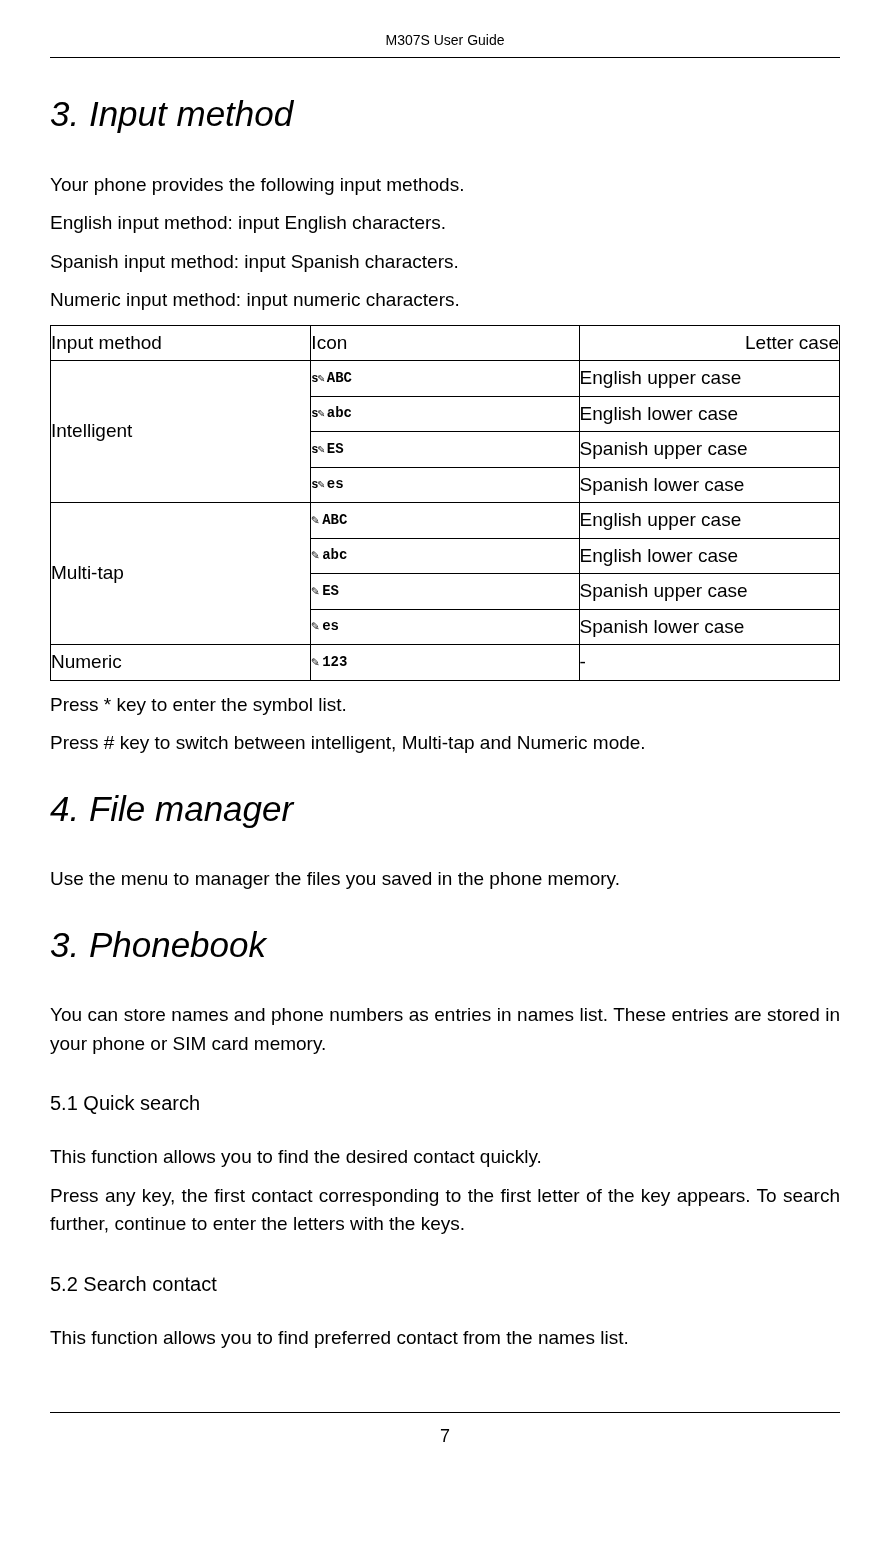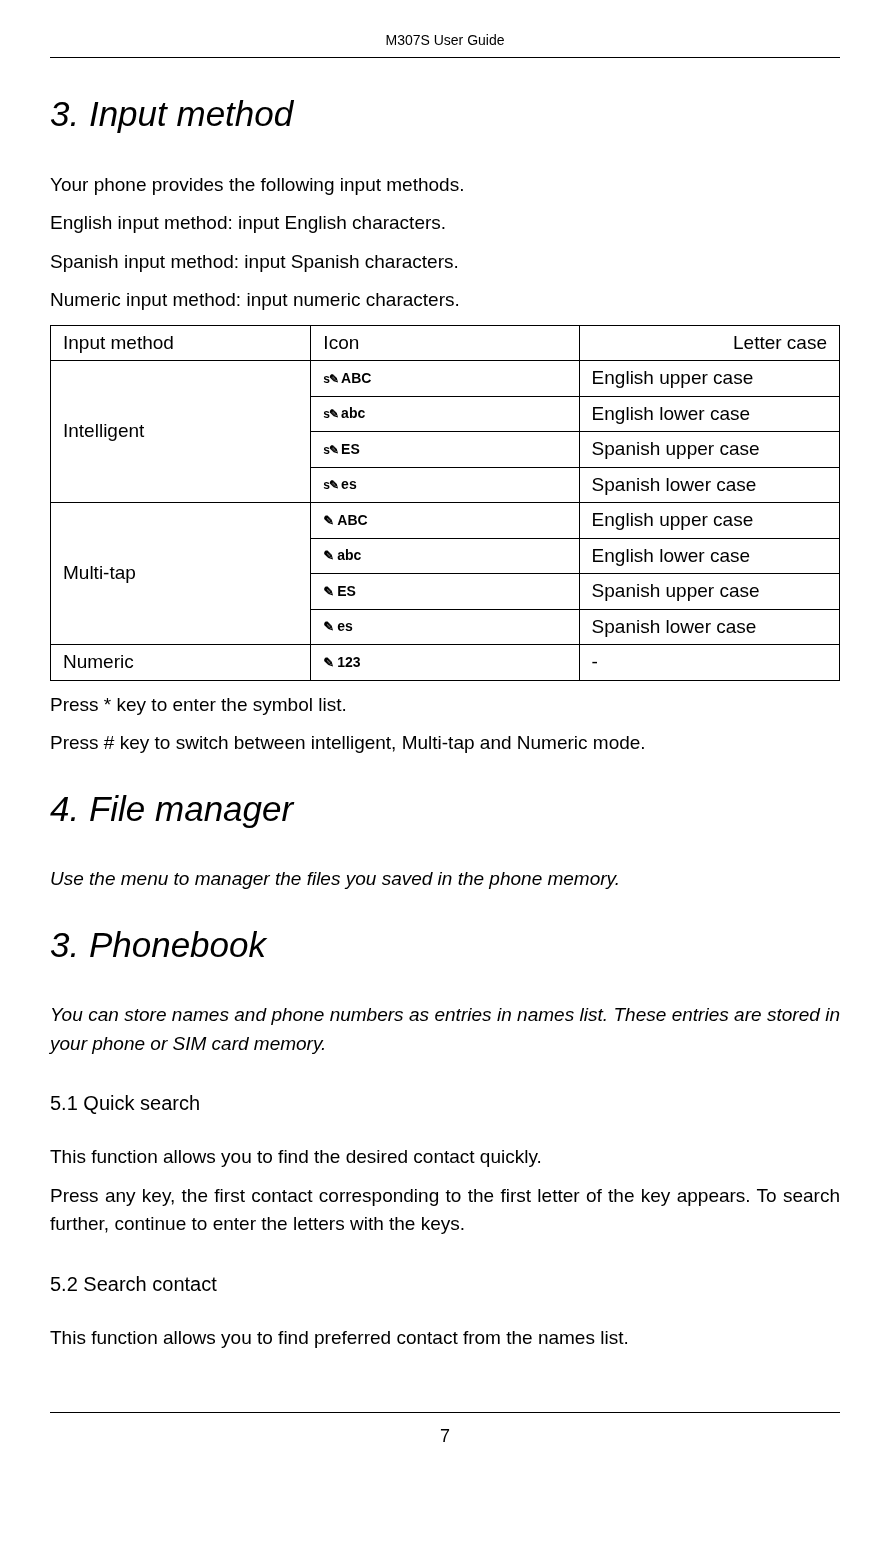--- a/index.html
+++ b/index.html
@@ -31,39 +31,38 @@
     h2.subsection {
       font-size: 20px;
       font-weight: normal;
       margin: 30px 0 25px 0;
     }
     p {
       margin: 10px 0;
     }
     p.body {
       margin: 8px 0 10px 0;
-      font-style: italic;
     }
     p.justify {
       text-align: justify;
     }
     table {
       border-collapse: collapse;
       width: 100%;
       margin: 4px 0 4px 0;
     }
     td {
       border: 1px solid #000;
-      padding: 3px 12px;
+      padding: 3px 0;
       font-size: 19px;
       vertical-align: middle;
       height: 26px;
     }
     td.icon-cell {
-      font-family: Liberation Sans, sans-serif;
+      font-family: Liberation Mono, monospace;
       font-size: 14px;
       font-weight: bold;
     }
     .pencil::before {
       content: "✎";
       font-size: 13px;
       margin-right: 3px;
     }
     .s-pencil::before {
       content: "s✎";

